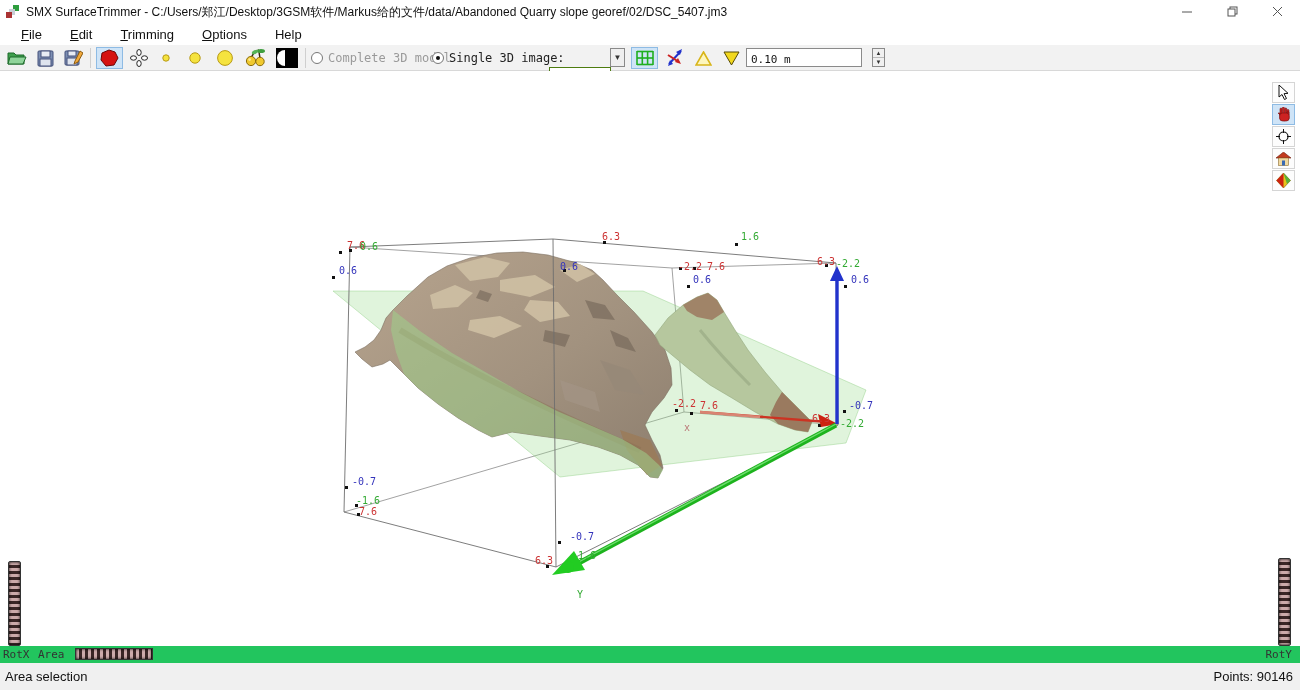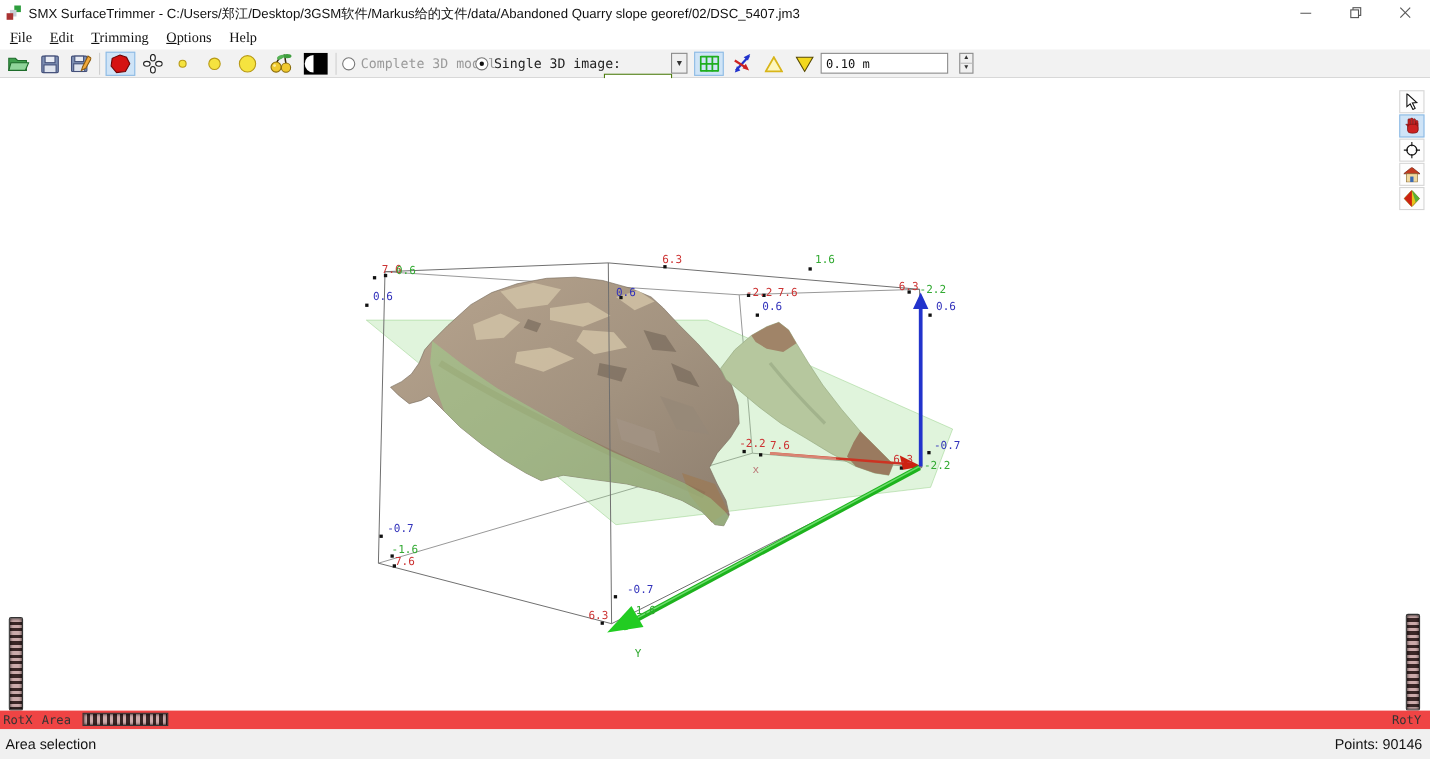--- a/index.html
+++ b/index.html
@@ -8,21 +8,21 @@
 
   
   #titlebar { position:absolute; top:0; left:0; width:1300px; height:23px; background:#fff; }
   #app-icon { position:absolute; left:5px; top:4px; width:15px; height:15px; }
   #title-text { position:absolute; left:26px; top:4px; font-size:12px; color:#111; white-space:nowrap; }
   .win-btn { position:absolute; top:0; width:45px; height:23px; display:flex; align-items:center; justify-content:center; color:#444; }
   #btn-min { right:90px; } #btn-max { right:45px; } #btn-close { right:0px; }
 
   
   #menubar { position:absolute; top:23px; left:0; width:1300px; height:22px; background:#fff; display:flex; align-items:center; }
-  .menu-item { font-size:13px; color:#111; padding:2px 7px; margin-left:2px;font-family:Liberation Serif, serif; }
+  .menu-item { font-size:13px; color:#111; padding:2px 7px; margin-left:14px; }
   .menu-item u { text-decoration:underline; }
 
   
   #toolbar { position:absolute; top:45px; left:0; width:1300px; height:26px; background:#f2f2f2; border-bottom:1px solid #d8d8d8; }
   .tbtn { position:absolute; top:2px; height:22px; display:flex; align-items:center; justify-content:center; border:1px solid transparent; }
   .tbtn.sel { background:#cfe4f7; border:1px solid #8ebbe4; }
   .tsep { position:absolute; top:3px; width:1px; height:20px; background:#cfcfcf; }
   .tlabel { position:absolute; top:6px; font-family:"DejaVu Sans Mono", monospace; font-size:12px; white-space:nowrap; }
   .radio { position:absolute; top:7px; width:12px; height:12px; border:1px solid #777; border-radius:50%; background:#fff; }
   .radio .dot { position:absolute; left:3px; top:3px; width:4px; height:4px; border-radius:50%; background:#111; }
@@ -47,21 +47,21 @@
   .sbtn.sel { background:#cfe4f7; border:1px solid #8ebbe4; }
 
   
   .vslider { position:absolute; width:13px; border:1px solid #333; border-radius:2px;
     background:repeating-linear-gradient(to bottom,#caa 0px,#caa 3px,#3a2626 3px,#3a2626 6px);
     box-shadow:inset 0 0 3px #000; }
   #slider-left  { left:8px;  top:490px; height:85px; }
   #slider-right { right:9px; top:487px; height:88px; }
 
   
-  #subbar { position:absolute; top:646px; left:0; width:1300px; height:17px; background:#ef4444; }
+  #subbar { position:absolute; top:646px; left:0; width:1300px; height:17px; background:#22c55e; }
   .rotlabel { position:absolute; top:2px; font-family:"DejaVu Sans Mono", monospace; font-size:11px; color:#333; }
   #rotx-label { left:3px; } #roty-label { left:38px; } #dolly-label { right:8px; }
   #rot-slider { position:absolute; left:75px; top:2px; width:78px; height:12px; border:1px solid #333;
     background:repeating-linear-gradient(to right,#caa 0px,#caa 3px,#3a2626 3px,#3a2626 6px);
     box-shadow:inset 0 0 3px #000; }
 
   
   #statusbar { position:absolute; top:663px; left:0; width:1300px; height:27px; background:#f0f0f0; }
   #status-left  { position:absolute; left:5px; top:6px; font-size:13px; color:#111; }
   #status-right { position:absolute; right:7px; top:6px; font-size:13px; color:#111; }

